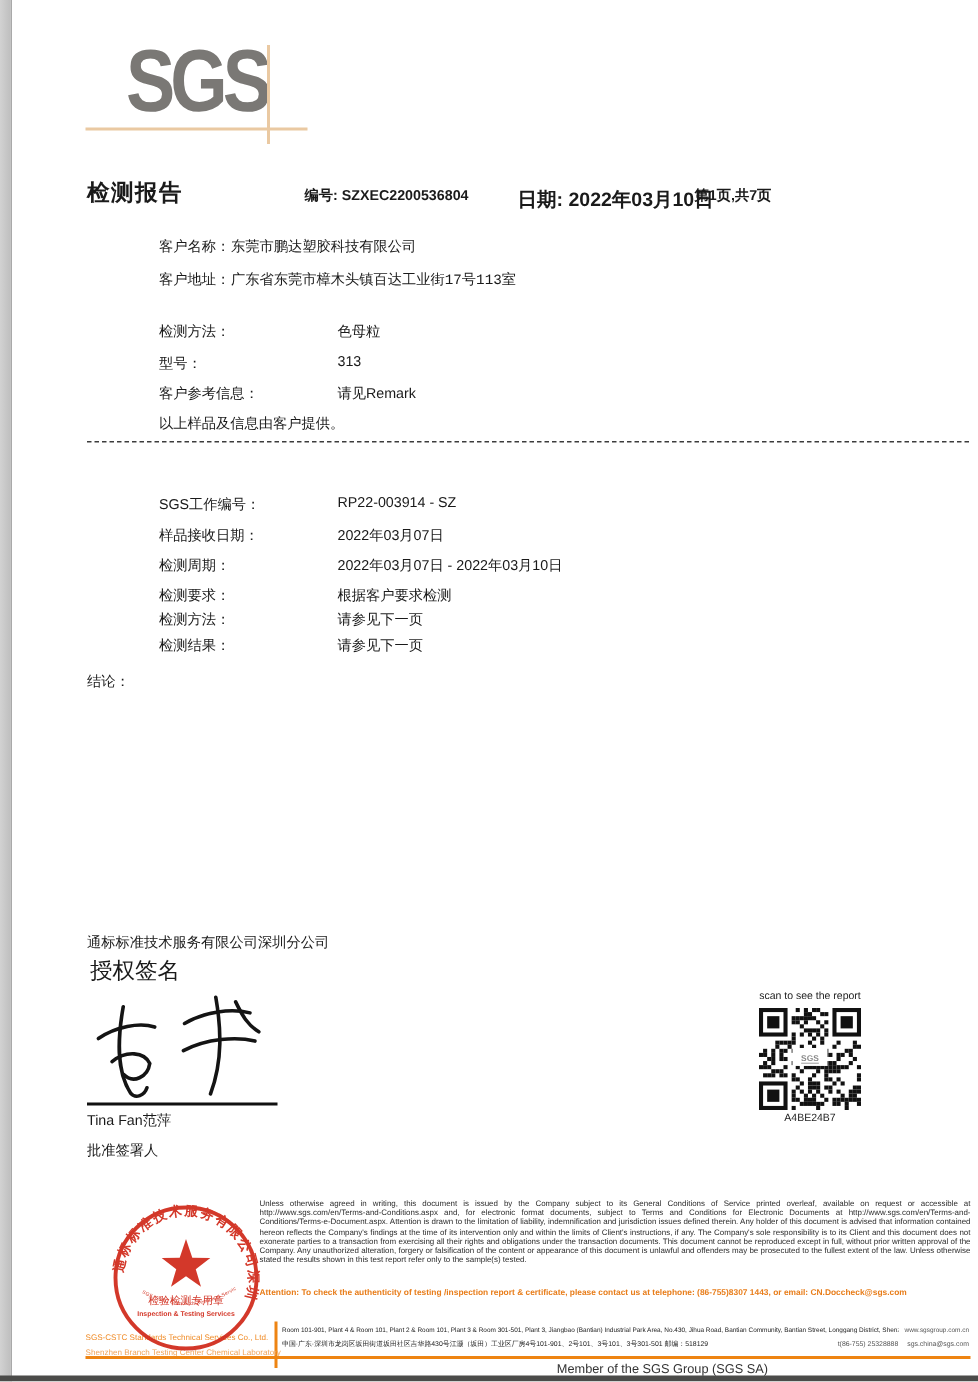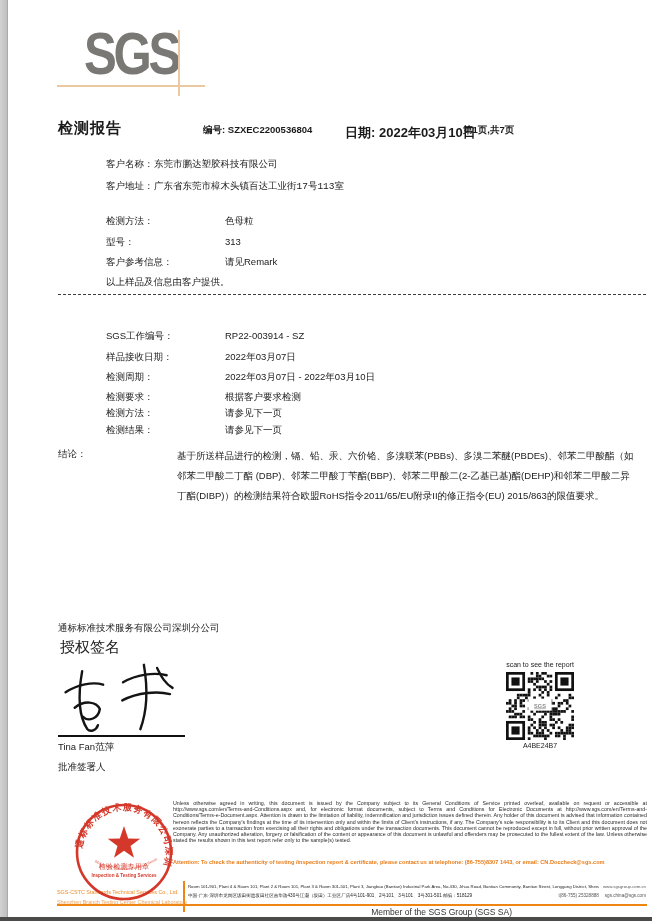--- a/index.html
+++ b/index.html
@@ -125,21 +125,20 @@
   <div class="row" style="top:407px">
     <span class="lbl">检测方法：</span>
     <span class="val val-wide">请参见下一页</span>
   </div>
   <div class="row" style="top:424px">
     <span class="lbl">检测结果：</span>
     <span class="val val-wide">请参见下一页</span>
   </div>
 
   <div class="concl-label">结论：</div>
-  <div class="concl-text">基于所送样品进行的检测，镉、铅、汞、六价铬、多溴联苯(PBBs)、多溴二苯醚(PBDEs)、邻苯二甲酸酯（如邻苯二甲酸二丁酯 (DBP)、邻苯二甲酸丁苄酯(BBP)、邻苯二甲酸二(2-乙基已基)酯(DEHP)和邻苯二甲酸二异丁酯(DIBP)）的检测结果符合欧盟RoHS指令2011/65/EU附录II的修正指令(EU) 2015/863的限值要求。</div>
 
   <div class="sig-company">通标标准技术服务有限公司深圳分公司</div>
   <div class="sig-auth">授权签名</div>
   <svg class="sig-draw" width="140" height="76" viewBox="0 0 140 76">
     <g fill="none" stroke="#141414" stroke-width="2.4" stroke-linecap="round" transform="rotate(-4 70 38)">
       <path d="M8,30 C20,23 36,21 46,25"></path>
       <path d="M26,10 C21,30 18,52 27,68 C30,72 36,70 38,65"></path>
       <path d="M16,46 C26,39 38,41 41,49 C39,58 29,62 23,55"></path>
       <path d="M66,24 C80,17 98,16 110,20"></path>
       <path d="M88,8 C90,28 90,50 80,72"></path>

